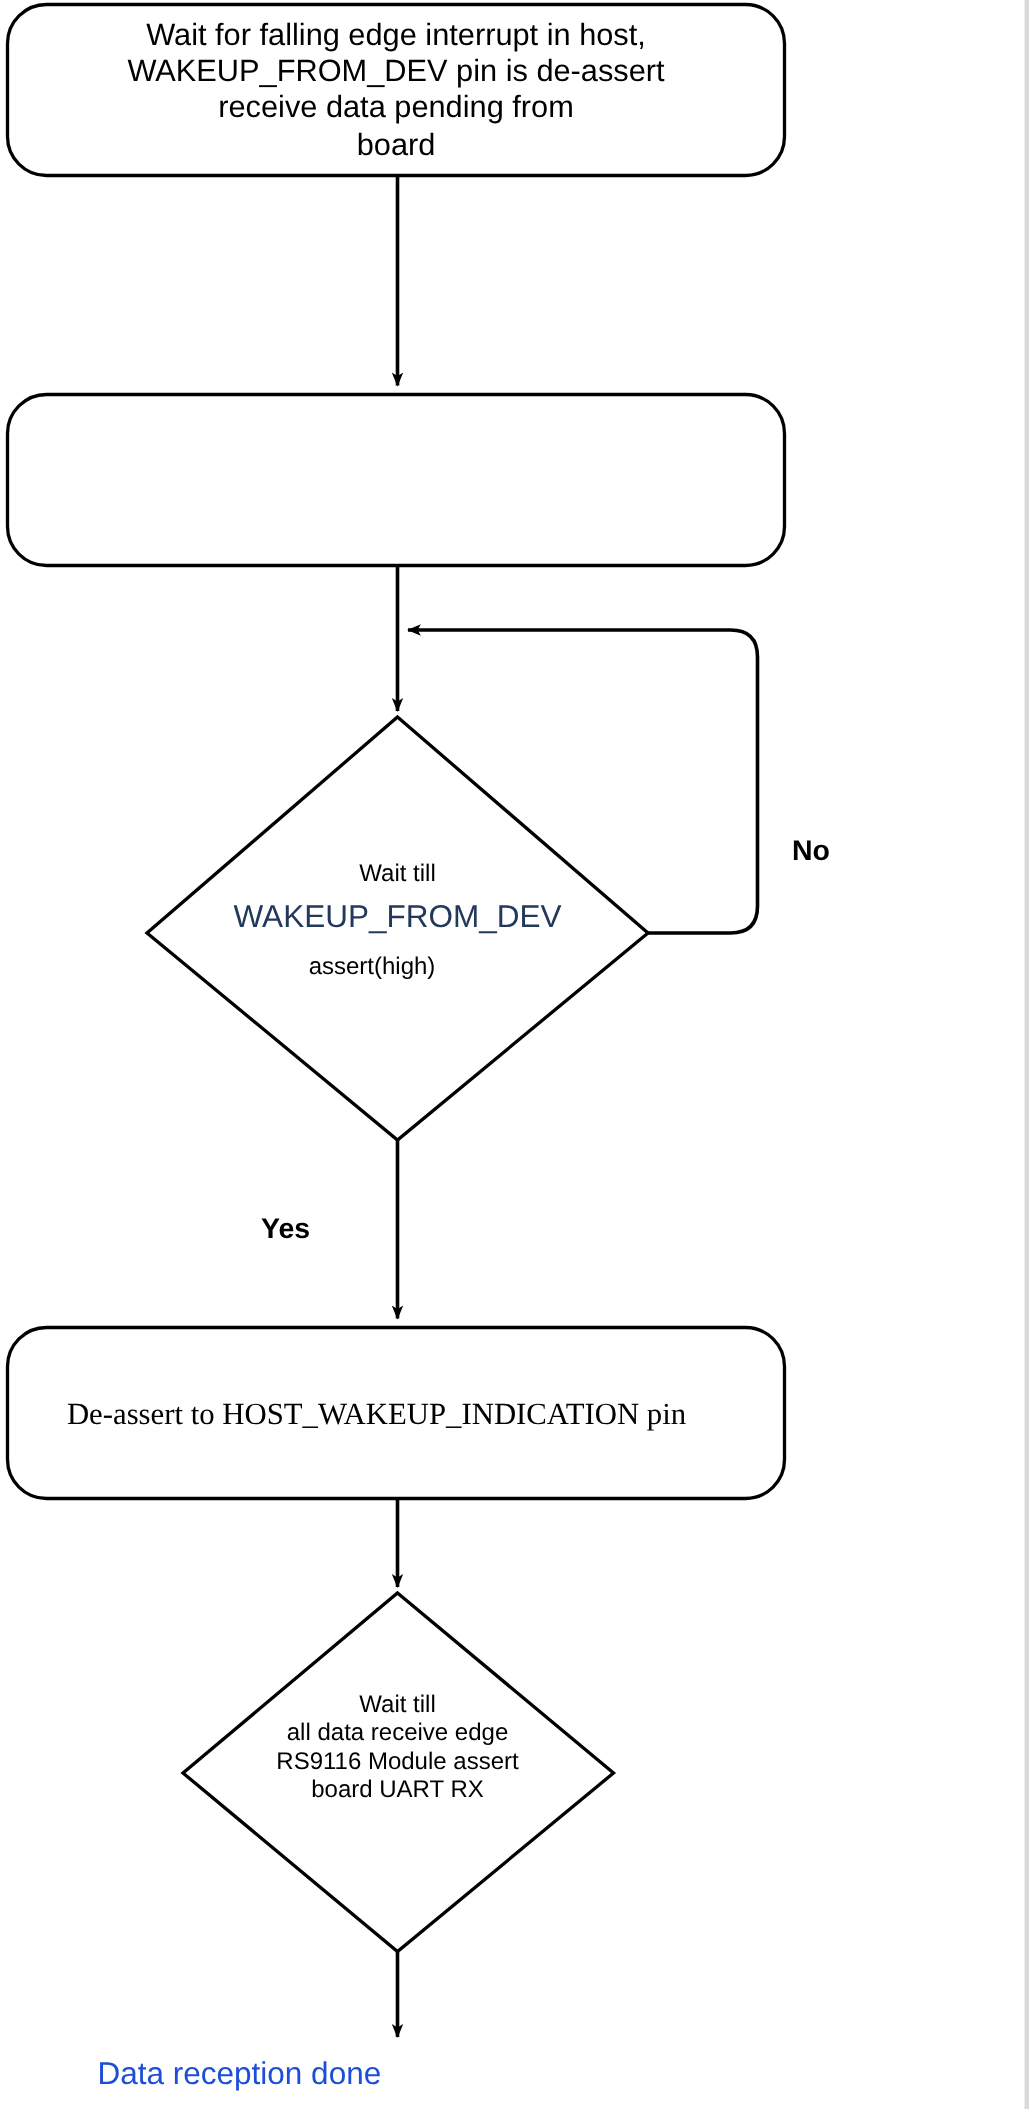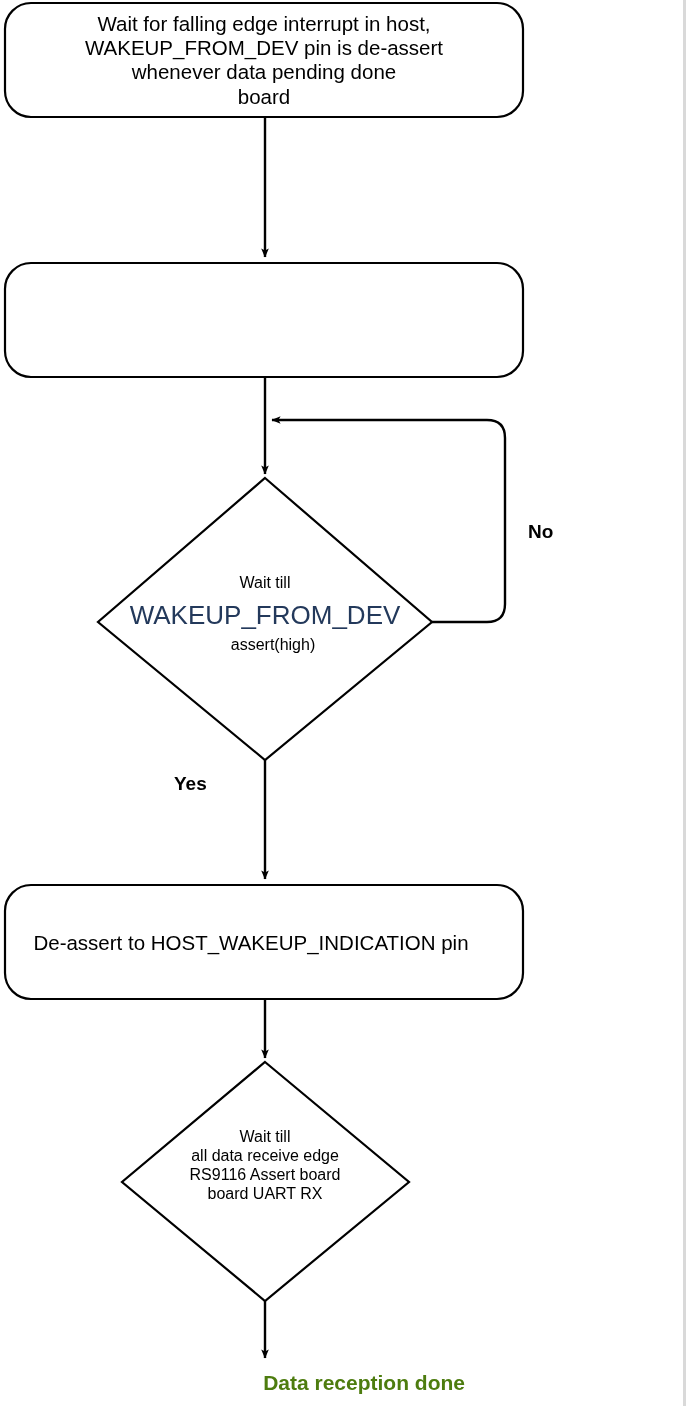--- a/index.html
+++ b/index.html
@@ -36,36 +36,37 @@
     white-space: pre;
     pointer-events: none;
   }
   .proc-text {
     font-size: 20.5px;
   }
   .dec-text {
     font-size: 16px;
   }
   .dec-hl {
-    font-size: 26px;
+    font-size: 21px;
     color: #23395b;
   }
   .edge-label {
     position: absolute;
     font-size: 19px;
     font-weight: bold;
     color: #000000;
     white-space: pre;
+    margin-top: 36px;
   }
   .terminal-label {
     position: absolute;
     font-size: 21px;
-    font-weight: bold;
-    color: #4d7c0f;
-    text-align: right;
+    font-weight: normal;
+    color: #1d4ed8;
+    text-align: left;
     white-space: pre;
   }
 </style>
 </head>
 <body>
 
 <div id="flow-root">
 
   <svg id="flow-svg" viewBox="0 0 686 1406" xmlns="http://www.w3.org/2000/svg">
     <defs>
@@ -92,34 +93,34 @@
 
     <line x1="265" y1="999" x2="265" y2="1058" stroke="#000000" stroke-width="2.4" marker-end="url(#arrowhead)"></line>
 
     <polygon points="265,1062 409,1182 265,1301 122,1182" fill="#ffffff" stroke="#000000" stroke-width="2.2"></polygon>
 
     <line x1="265" y1="1301" x2="265" y2="1358" stroke="#000000" stroke-width="2.4" marker-end="url(#arrowhead)"></line>
   </svg>
 
   <div class="node-text proc-text" style="left:5px; top:12px; width:518px;"><span>Wait for falling edge interrupt in host,</span>
 <span>WAKEUP_FROM_DEV pin is de-assert</span>
-<span>whenever data pending done</span>
+<span>receive data pending from</span>
 <span>board</span></div>
 
 
   <div class="node-text dec-text" style="left:65px; top:574px; width:400px;"><span>Wait till</span></div>
   <div class="node-text dec-hl" style="left:65px; top:600px; width:400px;"><span>WAKEUP_FROM_DEV</span></div>
-  <div class="node-text dec-text" style="left:73px; top:636px; width:400px;"><span>assert(high)</span></div>
+  <div class="node-text dec-text" style="left:48px; top:636px; width:400px;"><span>assert(high)</span></div>
 
   <div class="edge-label" style="left:528px; top:521px;"><span>No</span></div>
 
   <div class="edge-label" style="left:174px; top:773px;"><span>Yes</span></div>
 
-  <div class="node-text proc-text" style="left:5px; top:931px; width:492px;"><span>De-assert to HOST_WAKEUP_INDICATION pin</span></div>
+  <div class="node-text proc-text" style="left:5px; top:931px; width:492px;font-family:Liberation Serif, serif;"><span>De-assert to HOST_WAKEUP_INDICATION pin</span></div>
 
   <div class="node-text dec-text" style="left:45px; top:1128px; width:440px;"><span>Wait till</span>
 <span>all data receive edge</span>
-<span>RS9116 Assert board</span>
+<span>RS9116 Module assert</span>
 <span>board UART RX</span></div>
 
   <div class="terminal-label" style="left:65px; top:1371px; width:400px;"><span>Data reception done</span></div>
 
 </div>
 
 </body></html>

